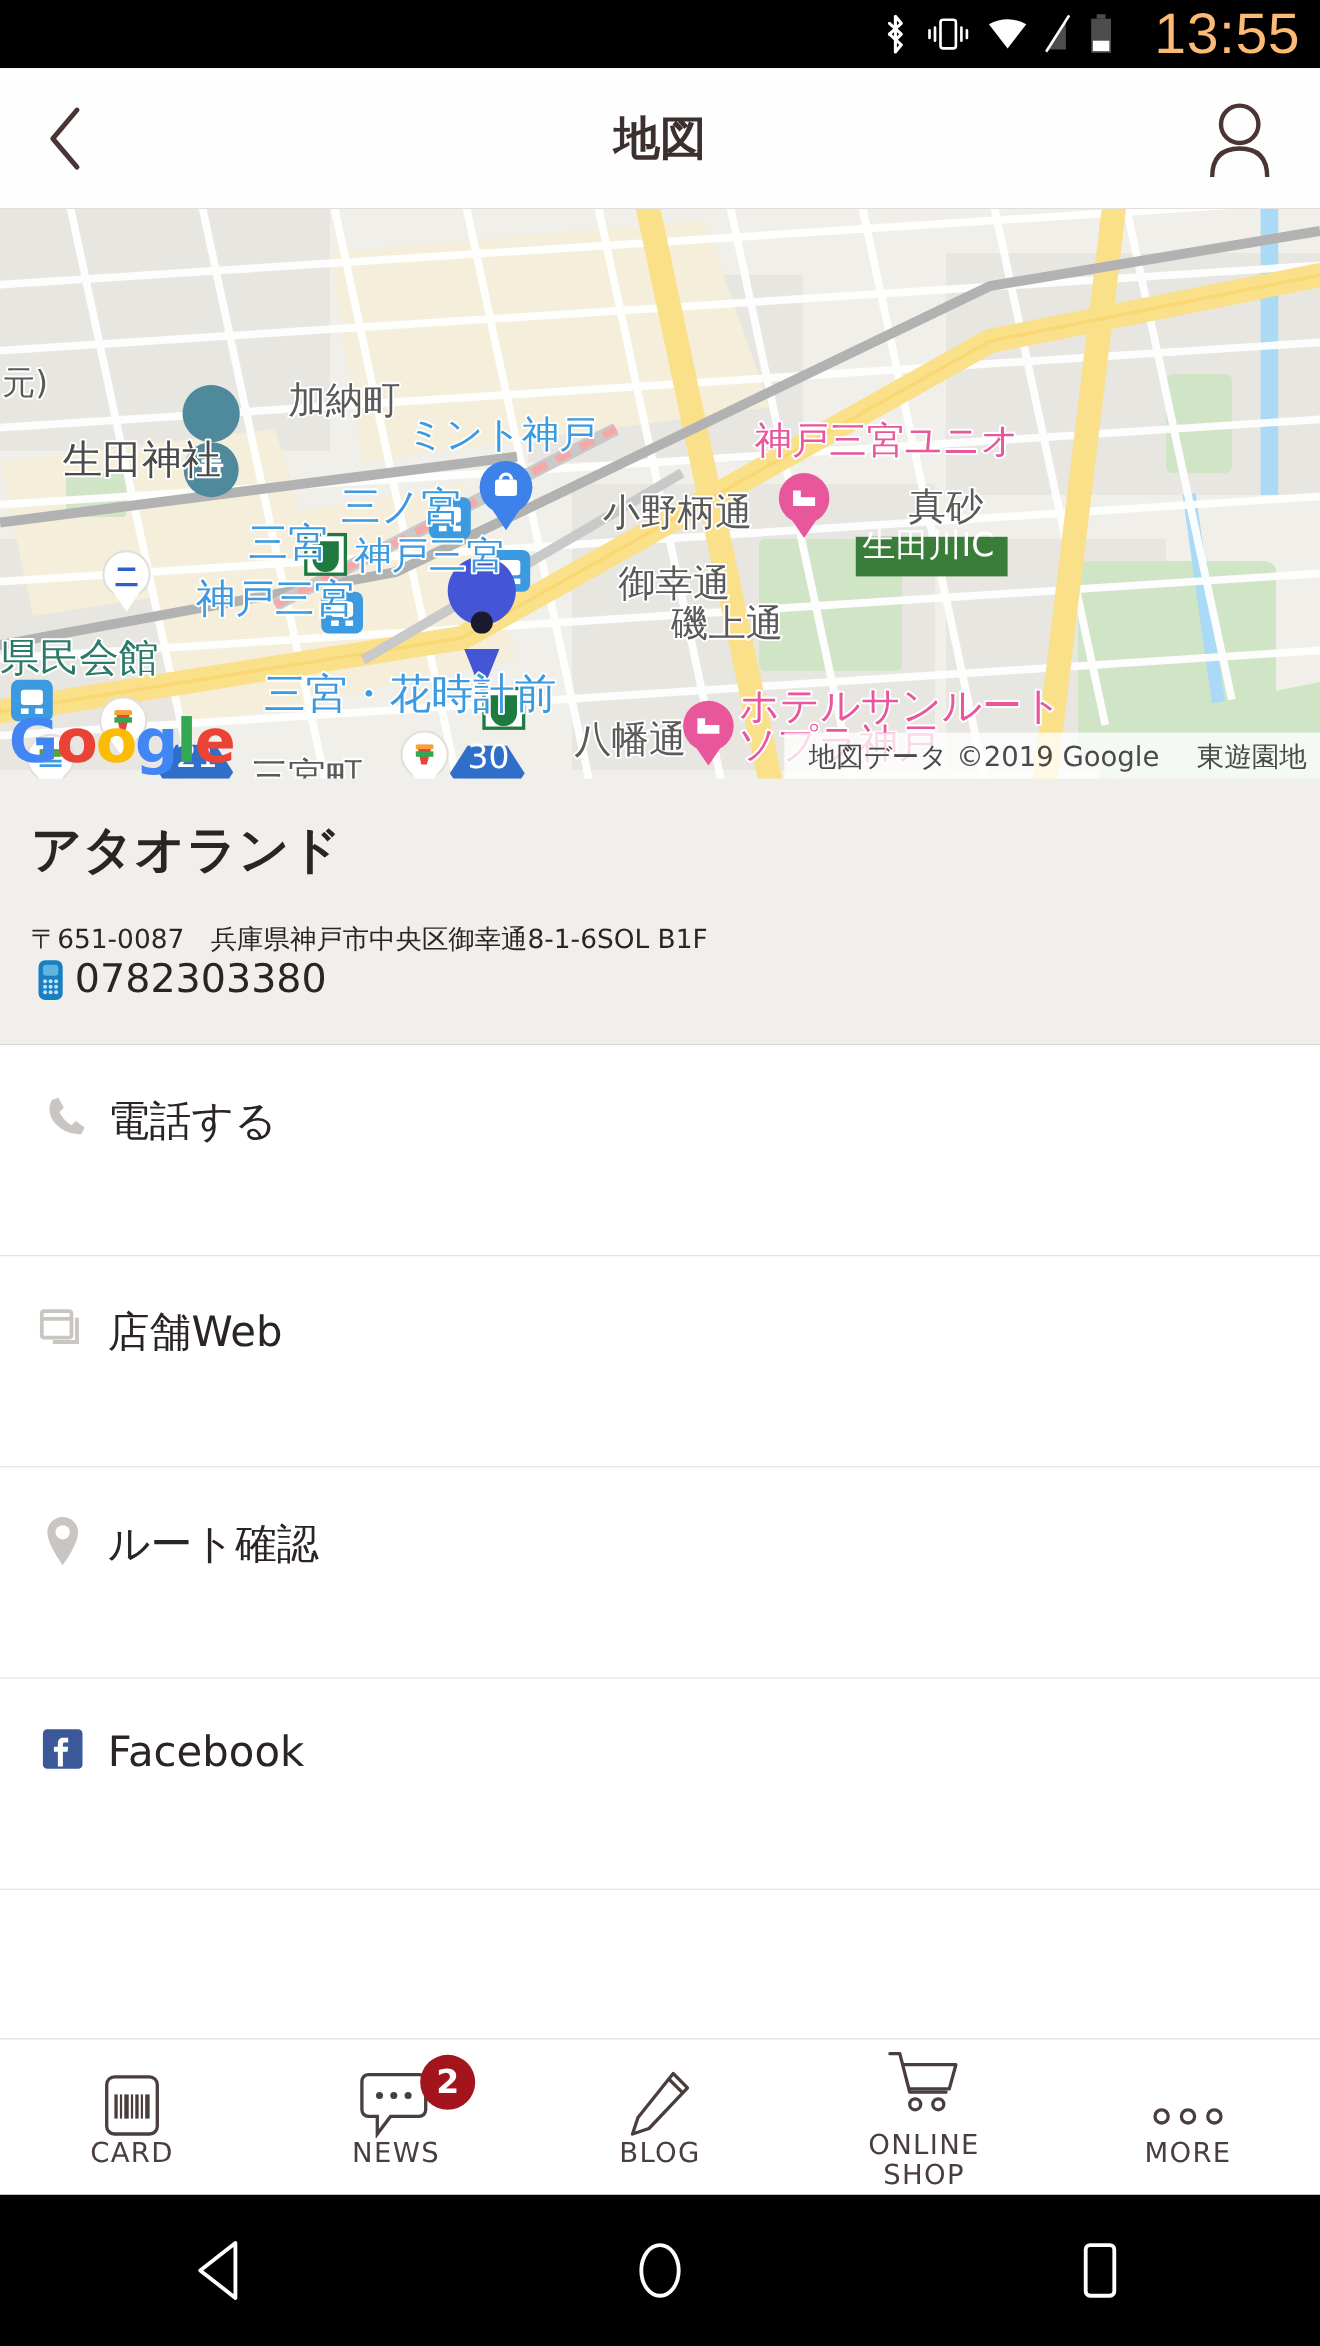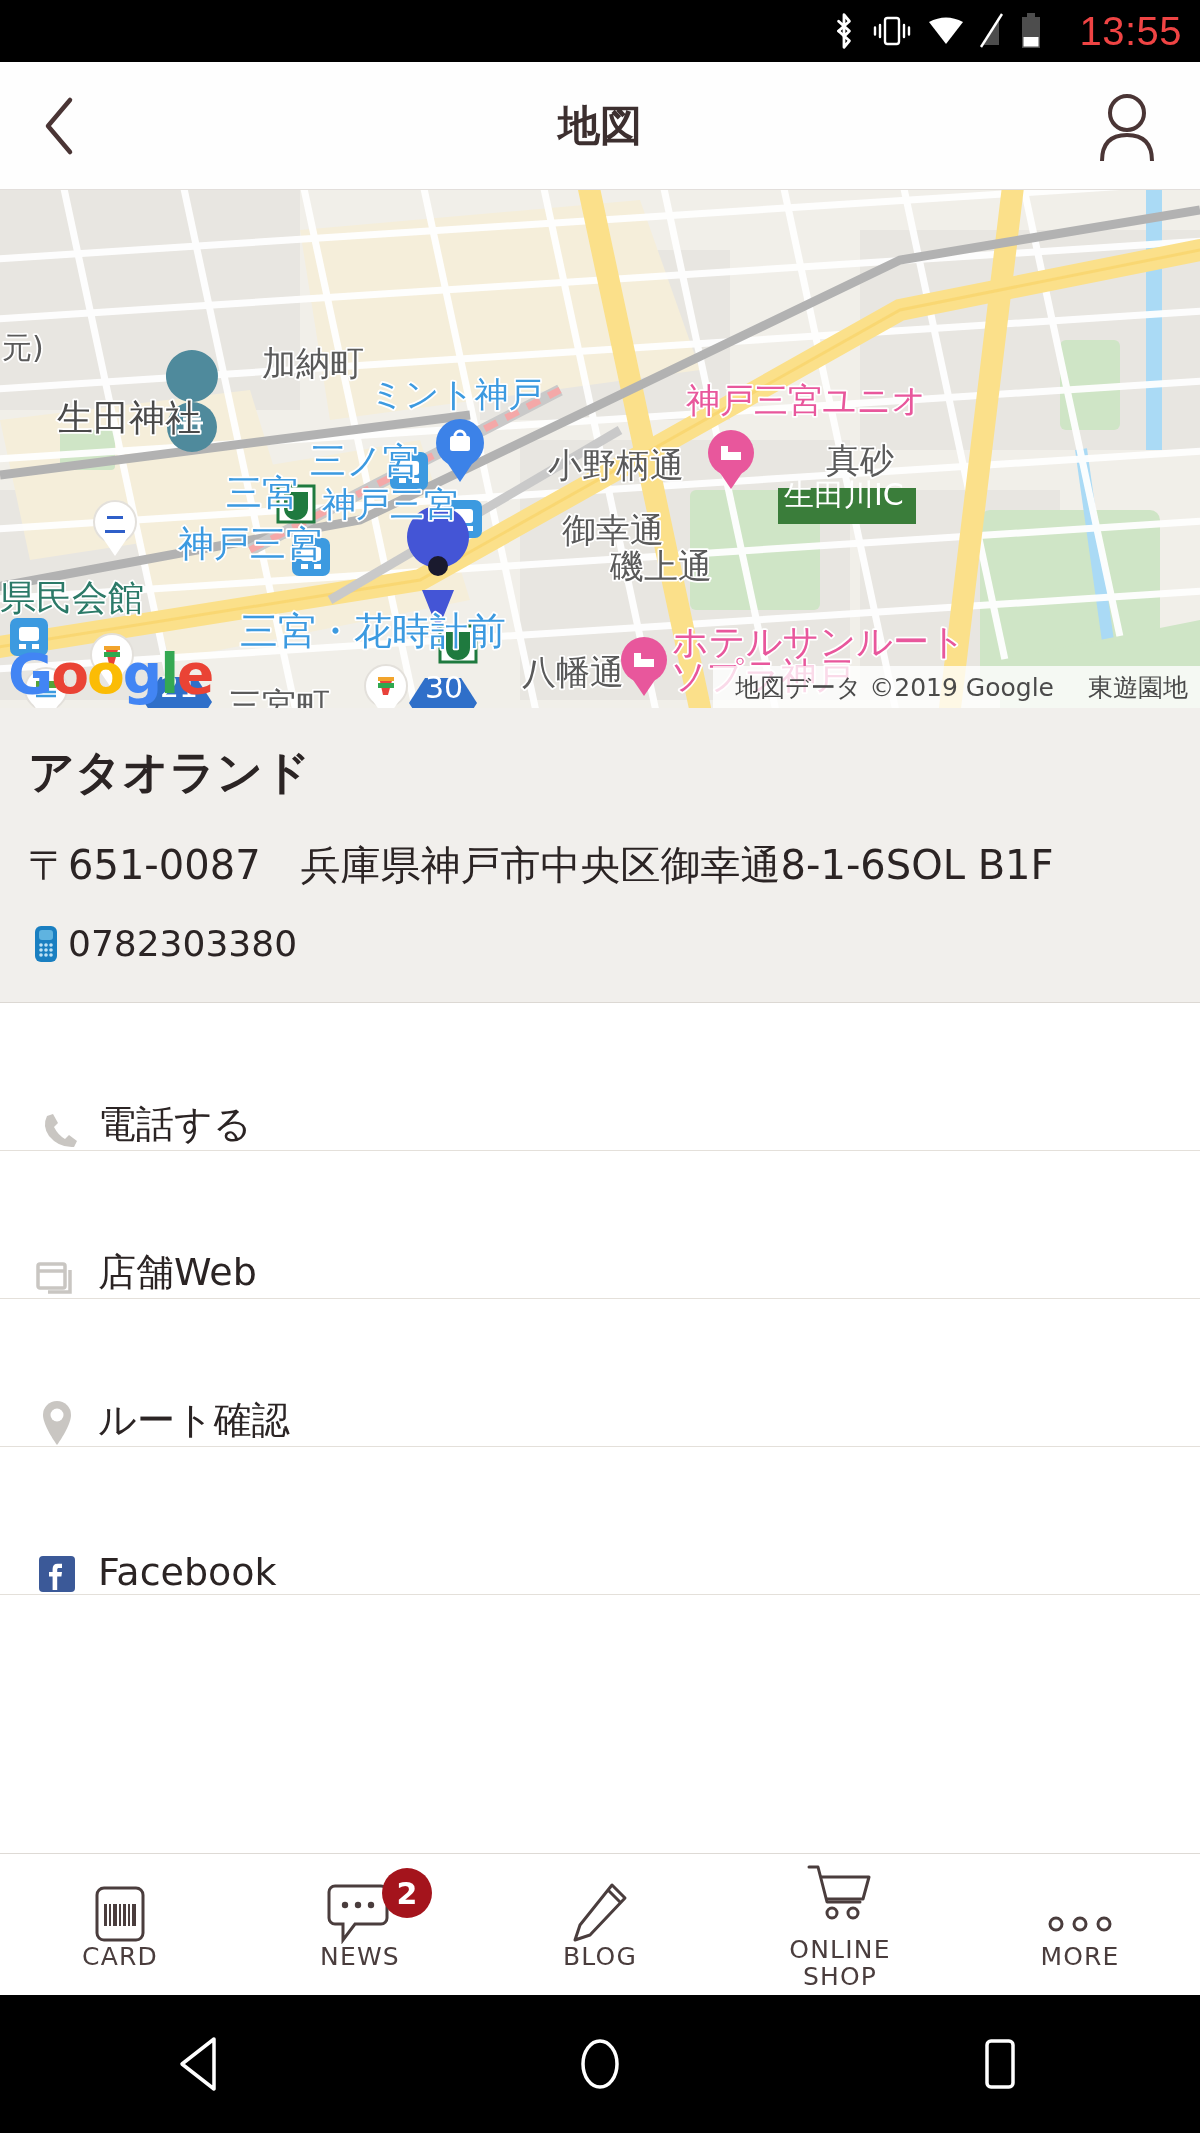--- a/index.html
+++ b/index.html
@@ -11,21 +11,21 @@
   }
   #app { position: relative; width: 1200px; height: 2133px; background: #fff; }
 
   
   .statusbar {
     height: 62px; background: #000; display: flex; align-items: center;
     justify-content: flex-end; padding-right: 18px; gap: 14px;
   }
   .statusbar .sicon { display: flex; align-items: center; justify-content: center; }
   .statusbar .clock {
-    color: #ef4444; font-size: 40px; letter-spacing: 0.5px; font-weight: 400;
+    color: #fdba74; font-size: 52px; letter-spacing: 0.5px; font-weight: 400;
     margin-left: 22px; line-height: 1;
   }
 
   
   .header {
     height: 128px; background: #fefefe; border-bottom: 1px solid #e2dedb;
     display: flex; align-items: center; position: relative;
   }
   .header-title {
     position: absolute; left: 0; right: 0; text-align: center;
@@ -62,33 +62,33 @@
   
   .info {
     background: #f1efec; padding: 34px 28px 38px 28px;
     border-bottom: 1px solid #dcd8d3;
   }
   .shop-name {
     font-size: 46px; font-weight: 700; color: #2b2424; margin-bottom: 34px;
     font-family: Liberation Sans, sans-serif;
   }
   .shop-addr {
-    font-size: 40px; color: #2b2424; margin-bottom: 30px; white-space: pre;
+    font-size: 24px; color: #2b2424; white-space: pre;
     font-family: "DejaVu Sans", "Liberation Sans", sans-serif;
   }
   .shop-tel {
     font-size: 36px; color: #2b2424; display: flex; align-items: center;
     font-family: "DejaVu Sans", "Liberation Sans", sans-serif;
   }
   .tel-icon { margin-right: 4px; display: inline-flex; }
 
   
   .menu-row {
-    height: 148px; display: flex; align-items: flex-end;
-    padding-left: 28px; border-bottom: 1px solid #e4e0da; background: #fff;
+    height: 148px; display: flex; align-items: flex-start;
+    padding-left: 28px; border-bottom: 1px solid #e4e0da; background: #fff; margin-top: 44px;
   }
   .menu-row .mi { width: 58px; display: flex; align-items: center; justify-content: center; }
   .menu-row .ml {
     font-size: 38px; color: #2b2424; margin-left: 12px;
     font-family: "DejaVu Sans", "Liberation Sans", sans-serif;
   }
 
   
   .ghost {
     position: absolute; left: 30px; top: 1895px;

